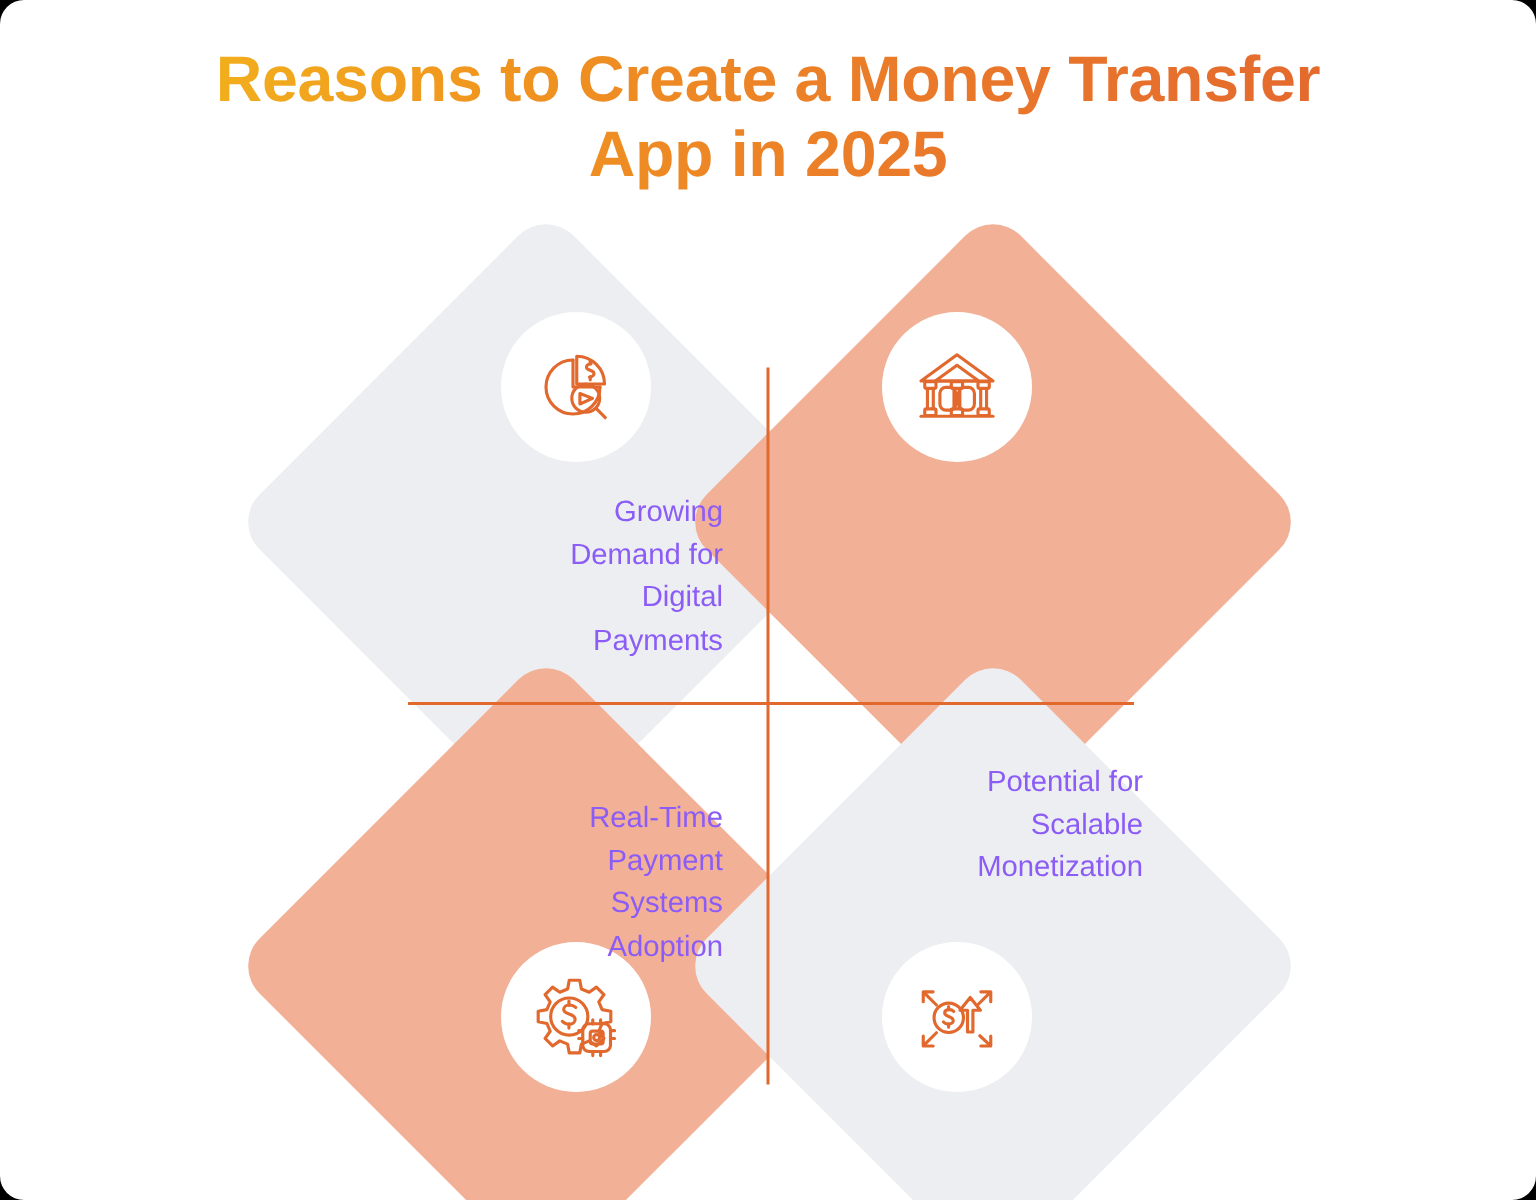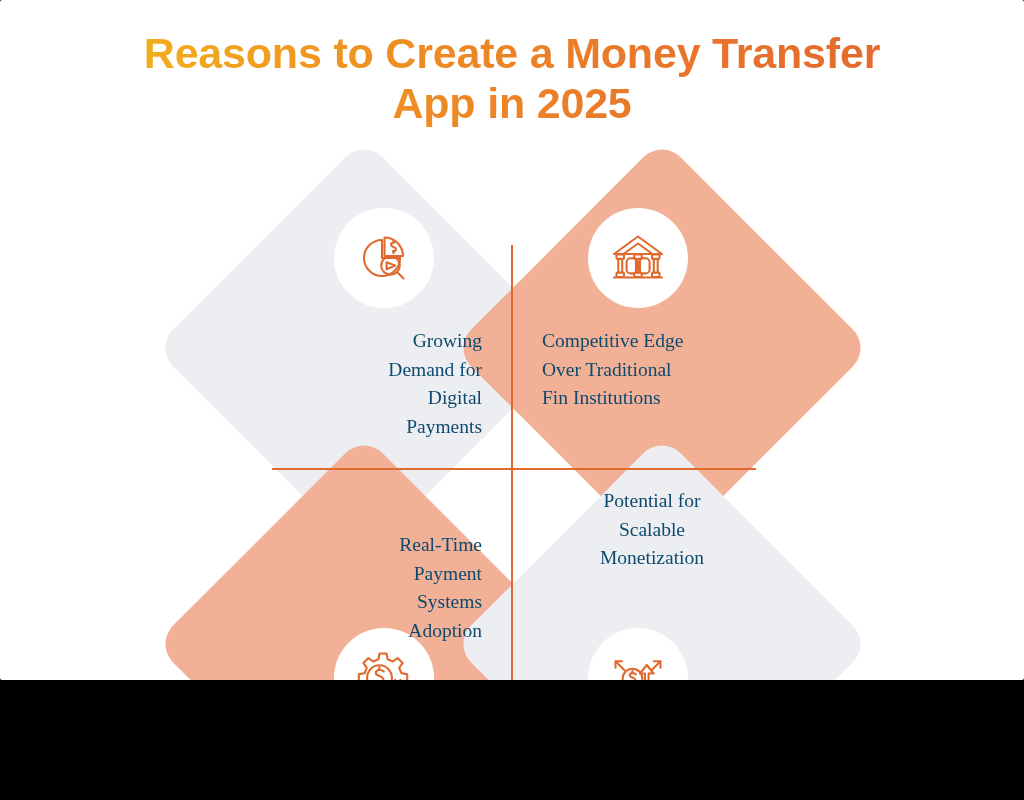--- a/index.html
+++ b/index.html
@@ -11,23 +11,23 @@
     width: 1024px;
     height: 800px;
     overflow: hidden;
     font-family: "Liberation Sans", sans-serif;
   }
 
   #page-card {
     position: absolute;
     left: 0; top: 0;
     width: 1024px;
-    height: 680px;
+    height: 800px;
     background: #ffffff;
-    border-radius: 2px;
+    border-radius: 16px;
     overflow: hidden;
   }
 
   
   #infographic-title {
     position: absolute;
     left: 112px;
     top: 28px;
     width: 800px;
     text-align: center;
@@ -91,31 +91,31 @@
   }
   #icon-badge-top-left     { left: 334px; top: 208px; }
   #icon-badge-top-right    { left: 588px; top: 208px; }
   #icon-badge-bottom-left  { left: 334px; top: 628px; }
   #icon-badge-bottom-right { left: 588px; top: 628px; }
   .icon-badge svg { display: block; }
 
   
   .quad-label {
     position: absolute;
-    color: #0c4a6e;
-    font-family: Liberation Serif, serif;
+    color: #8b5cf6;
+    font-family: Liberation Sans, sans-serif;
     font-size: 19.5px;
     line-height: 28.5px;
     font-weight: normal;
     white-space: pre-line;
   }
   #label-top-left     { left: 300px; top: 327px; width: 182px; text-align: right; }
   #label-top-right    { left: 542px; top: 327px; width: 220px; text-align: left; }
   #label-bottom-left  { left: 300px; top: 507px; width: 182px; text-align: right; margin-top: 24px; }
-  #label-bottom-right { left: 542px; top: 487px; width: 220px; text-align: center; }
+  #label-bottom-right { left: 542px; top: 507px; width: 220px; text-align: right; }
 </style>
 </head>
 <body>
 
 <div id="page-card">
 
   <div id="infographic-title">Reasons to Create a Money Transfer
 App in 2025</div>
 
   <div class="quadrant quad-gray" id="quadrant-top-left"></div>
@@ -202,23 +202,20 @@
         <path d="M46.2 43.5 L53.5 50.3 M53.5 50.3 L46.9 50.3 M53.5 50.3 L53.5 43.7"></path>
       </svg>
     </span>
   </div>
 
   <div class="quad-label" id="label-top-left">Growing
 Demand for
 Digital
 Payments</div>
 
-  <div class="quad-label" id="label-top-right">Competitive Edge
-Over Traditional
-Fin Institutions</div>
 
   <div class="quad-label" id="label-bottom-left">Real-Time
 Payment
 Systems
 Adoption</div>
 
   <div class="quad-label" id="label-bottom-right">Potential for
 Scalable
 Monetization</div>
 

